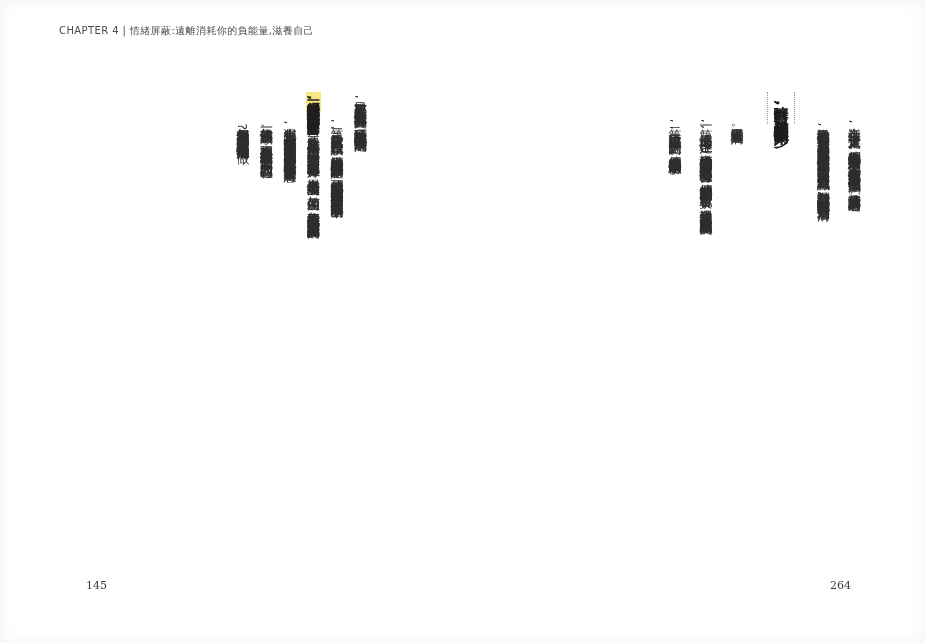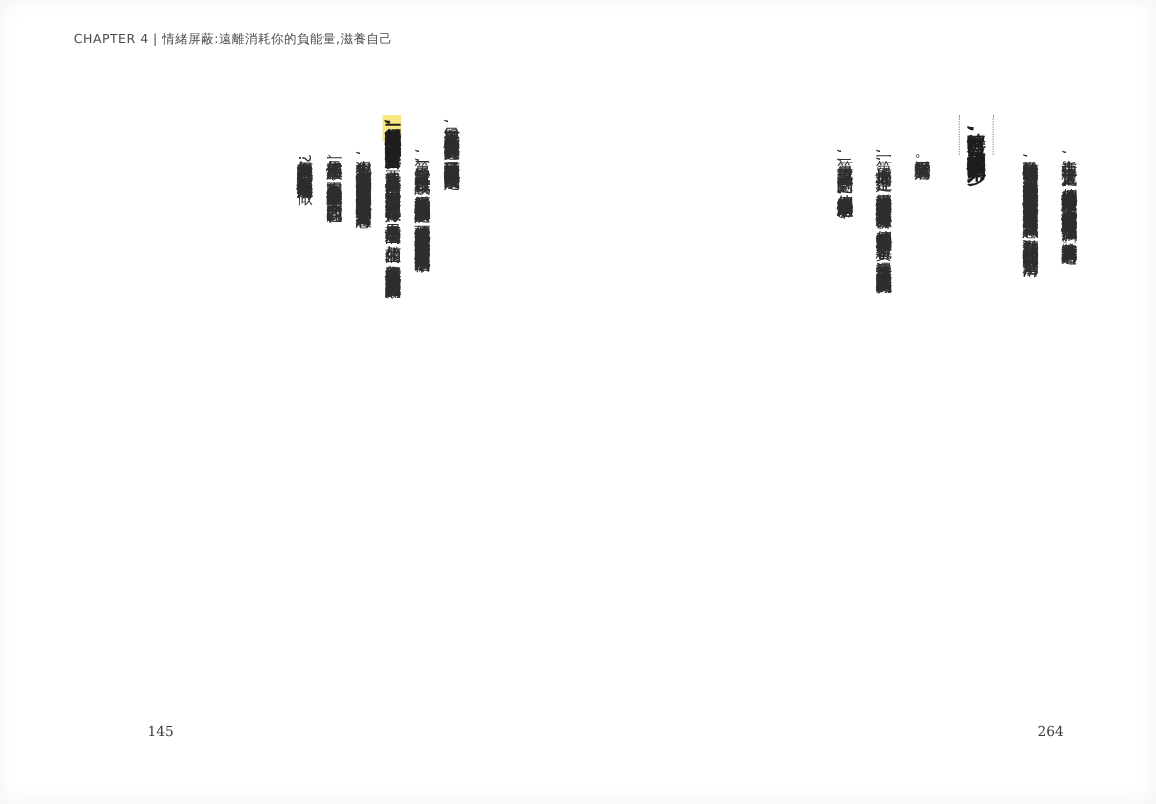--- a/index.html
+++ b/index.html
@@ -70,21 +70,21 @@
     font-weight:700;
     color:#1f1f1f;
   }
   .page-num{
     position:absolute;
     top:579px;
     font-size:11px;
     color:#3a3a3a;
     font-family:"DejaVu Serif","Liberation Serif",serif;
   }
-  #page-num-left{left:86px;margin-left:32px;}
+  #page-num-left{left:86px;}
   #page-num-right{right:74px;}
 </style>
 </head>
 <body>
 
 <div class="spread">
 
   <div class="chapter-header">CHAPTER 4 | 情緒屏蔽:遠離消耗你的負能量,滋養自己</div>
 
   <div class="page-body" id="right-page-body">

